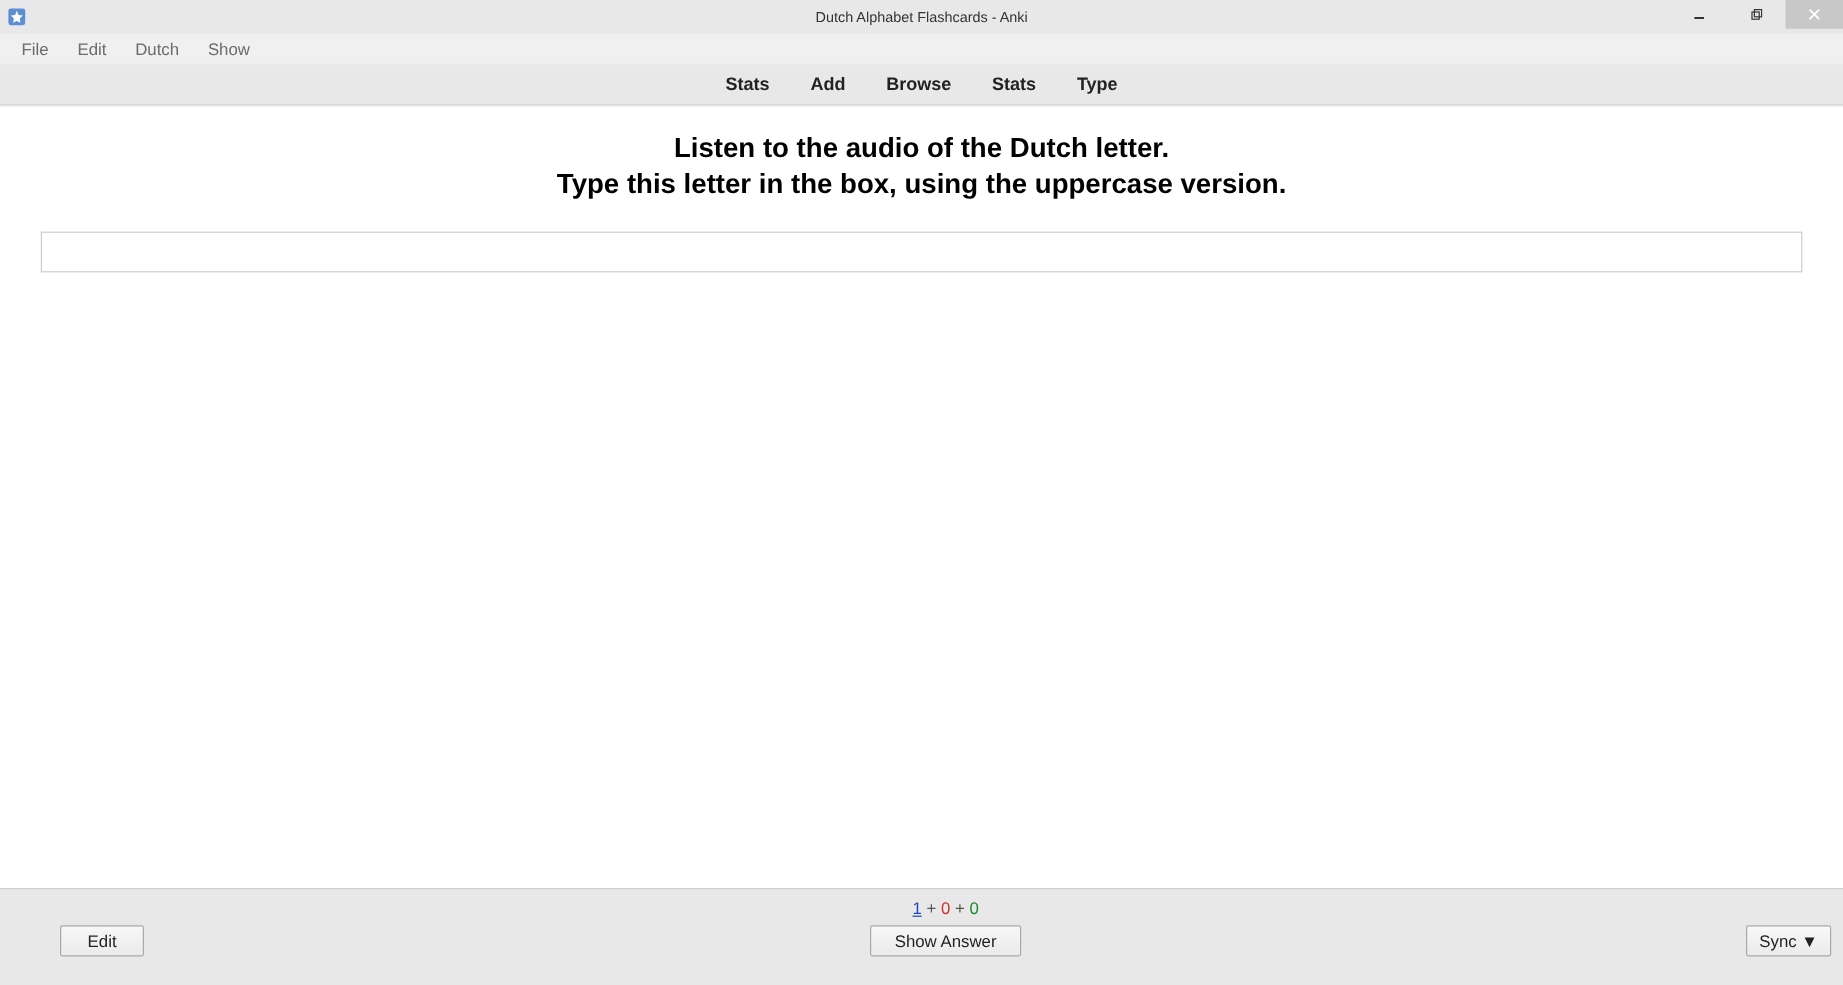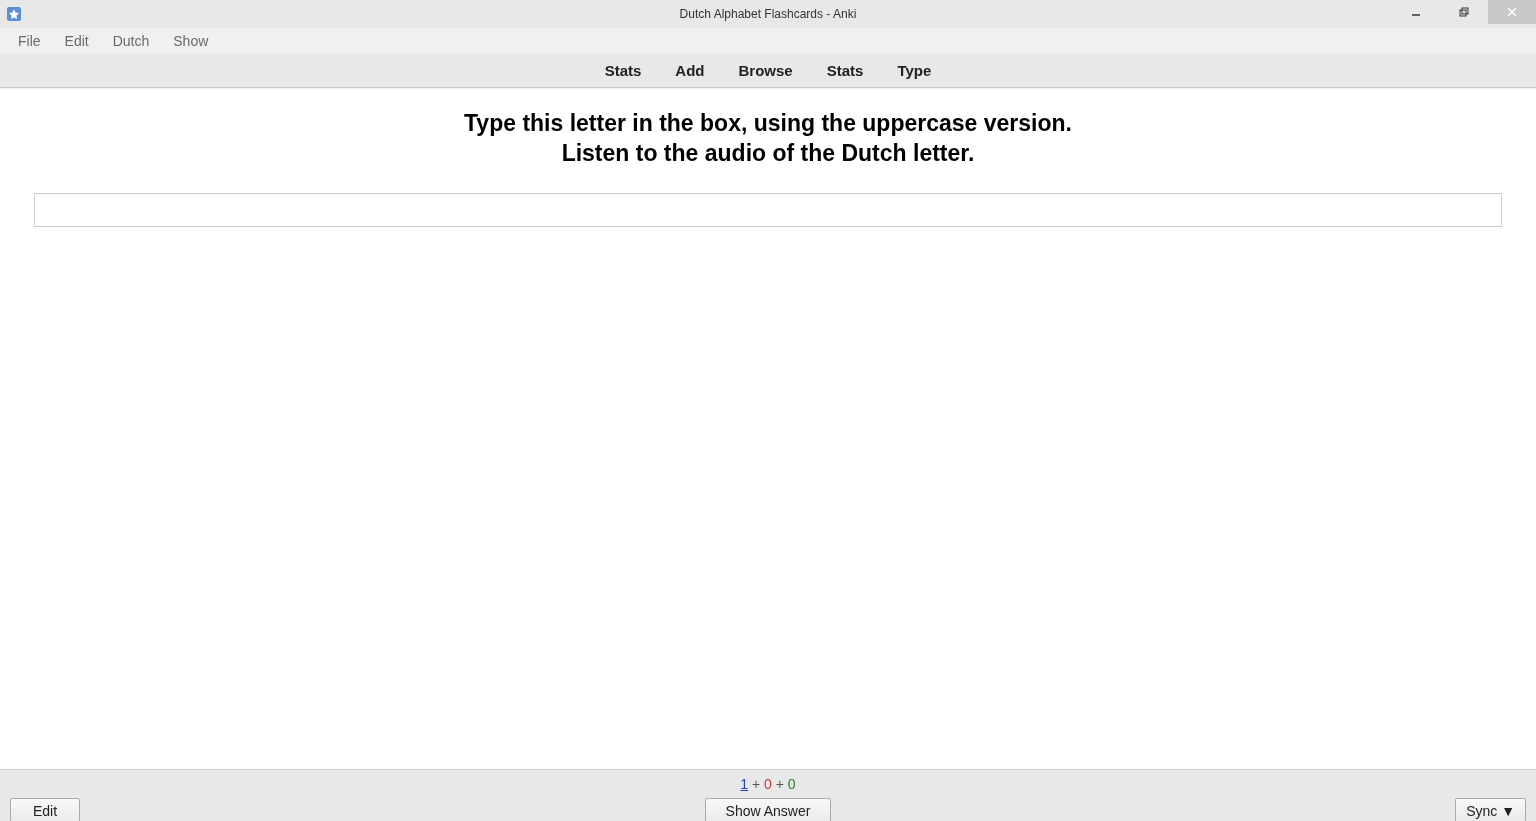--- a/index.html
+++ b/index.html
@@ -109,29 +109,30 @@
       width: 1468px;
       height: 34px;
       margin-top: 24px;
       border: 1px solid #ccc;
       font-family: Arial, sans-serif;
       font-size: 16px;
       padding: 4px 8px;
       outline: none;
     }
     .bottombar {
-      height: 52px;
+      height: 81px;
       background: #e8e8e8;
       border-top: 1px solid #cfcfcf;
       display: flex;
       flex-direction: column;
       align-items: center;
-      justify-content: center;
+      justify-content: flex-start;
       position: relative;
       padding-top: 8px;
+      padding-left: 40px;
     }
     .stats-line {
       font-size: 14px;
       font-family: Arial, sans-serif;
     }
     .stat-new {
       color: #2244bb;
       text-decoration: underline;
     }
     .stat-plus {
@@ -216,22 +217,22 @@
 <div class="tabbar">
   <div class="tabbar-item">Stats</div>
   <div class="tabbar-item">Add</div>
   <div class="tabbar-item">Browse</div>
   <div class="tabbar-item">Stats</div>
   <div class="tabbar-item">Type</div>
 </div>
 
 <div class="content">
   <div class="prompt">
+    <div>Listen to the audio of the Dutch letter.</div>
     <div>Type this letter in the box, using the uppercase version.</div>
-    <div>Listen to the audio of the Dutch letter.</div>
   </div>
   <input type="text" class="answer-input" value="" style="">
 </div>
 
 <div class="bottombar">
   <div class="stats-line">
     <span class="stat-new">1</span><span class="stat-plus"> + </span><span class="stat-learn">0</span><span class="stat-plus"> + </span><span class="stat-review">0</span>
   </div>
   <div class="bottom-buttons">
     <button class="btn btn-edit">Edit</button>

